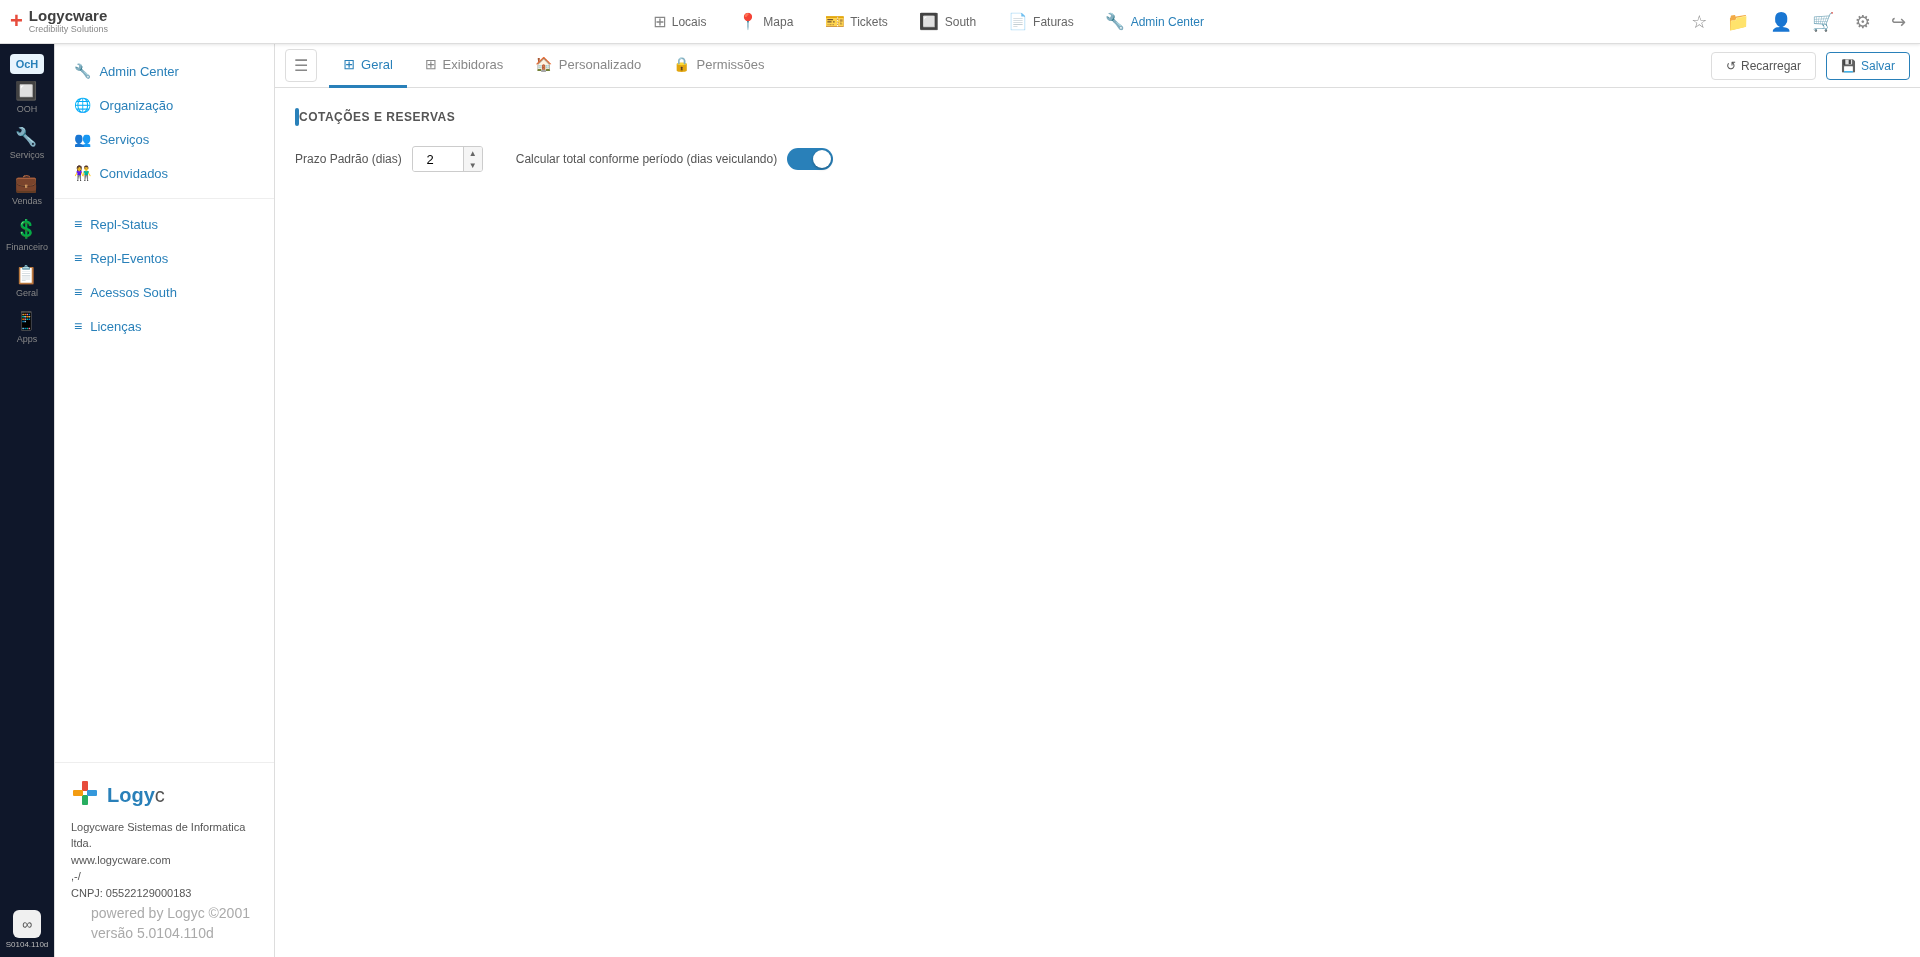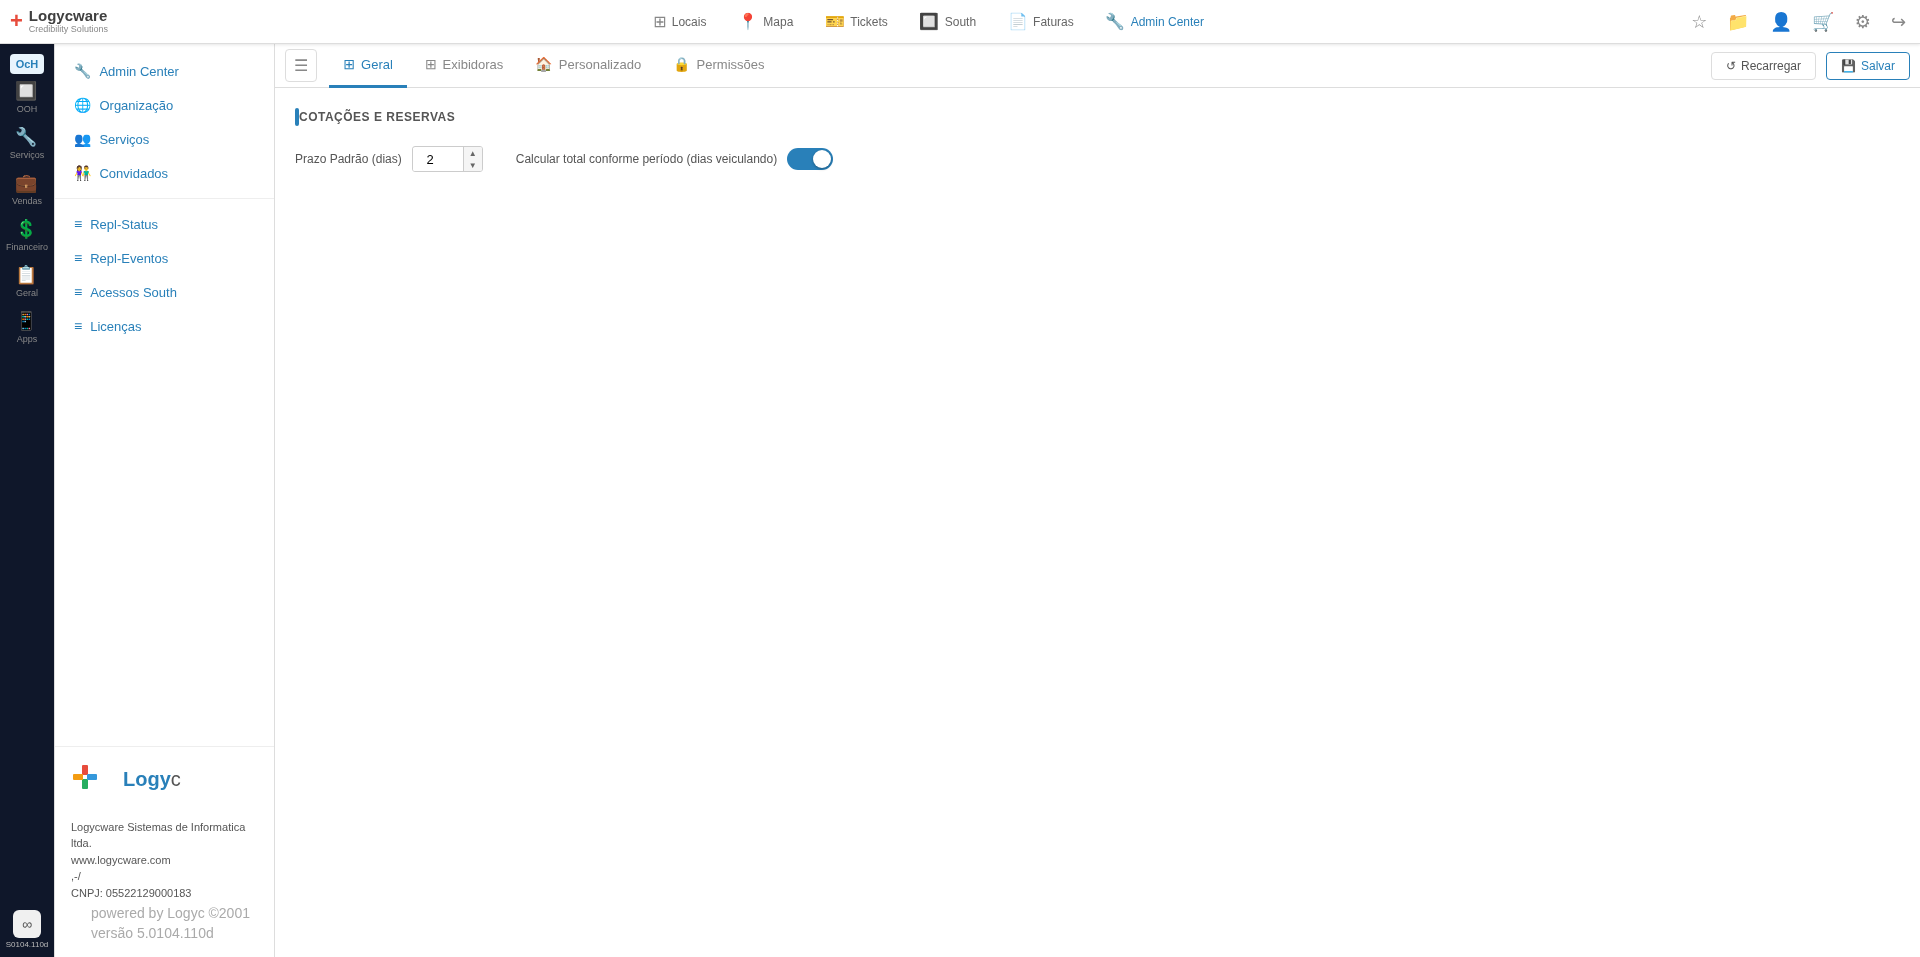--- a/index.html
+++ b/index.html
@@ -126,22 +126,22 @@
     .menu-divider { height: 1px; background: #eee; margin: 8px 0; }
 
     .sidebar-footer {
       margin-top: auto;
       padding: 16px;
       border-top: 1px solid #eee;
     }
     .sidebar-logo {
       display: flex;
       align-items: center;
-      gap: 24px;
-      margin-bottom: 22px;
+      gap: 8px;
+      margin-bottom: 6px;
     }
     .sidebar-logo-plus { font-size: 24px; }
     .sidebar-logo-text { font-size: 20px; font-weight: bold; color: #2980b9; }
     .sidebar-company { font-size: 11px; color: #555; line-height: 1.5; }
     .sidebar-powered { font-size: 14px; color: #aaa; margin-top: 4px; margin-left: 20px; }
 
     
     .content-area {
       flex: 1;
       background: #fff;

